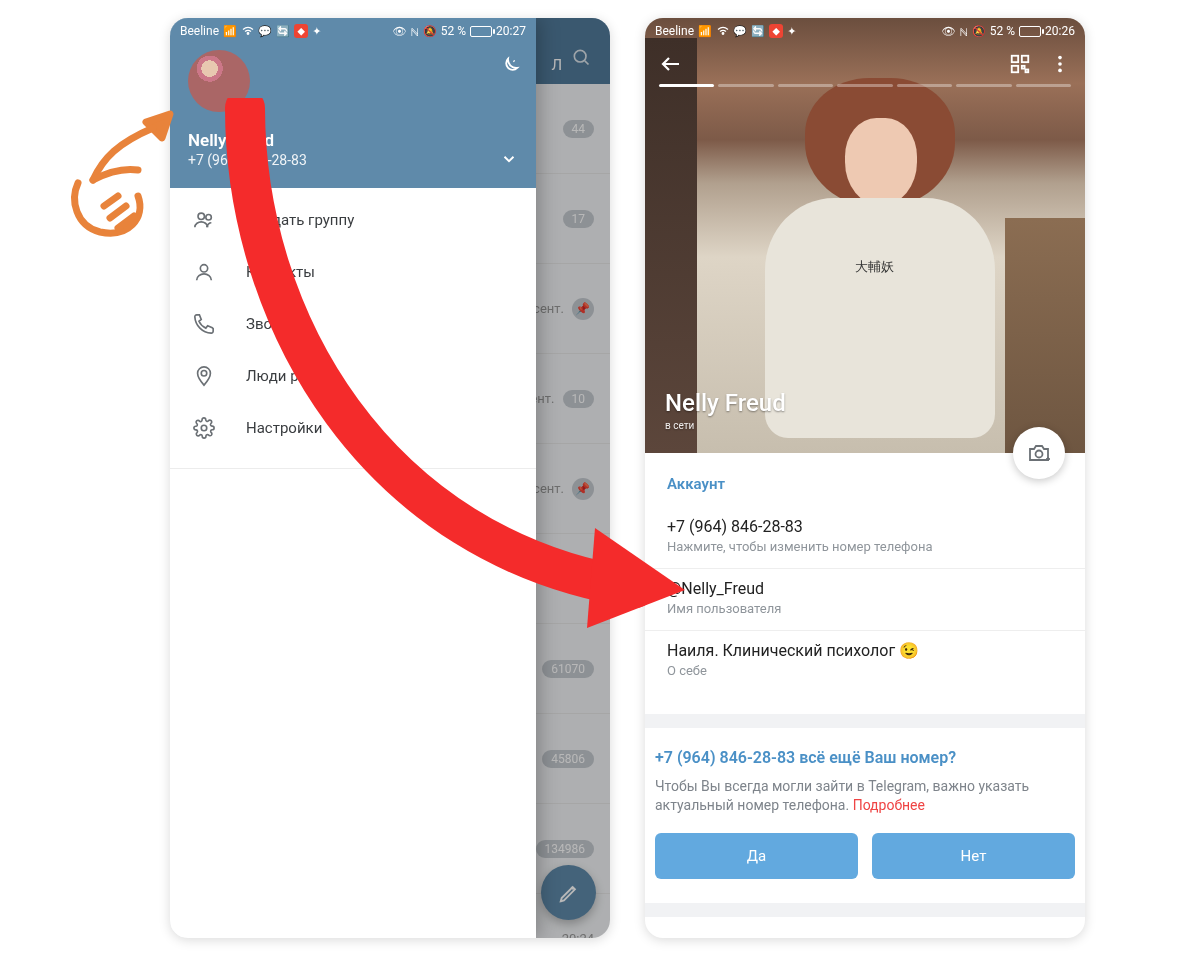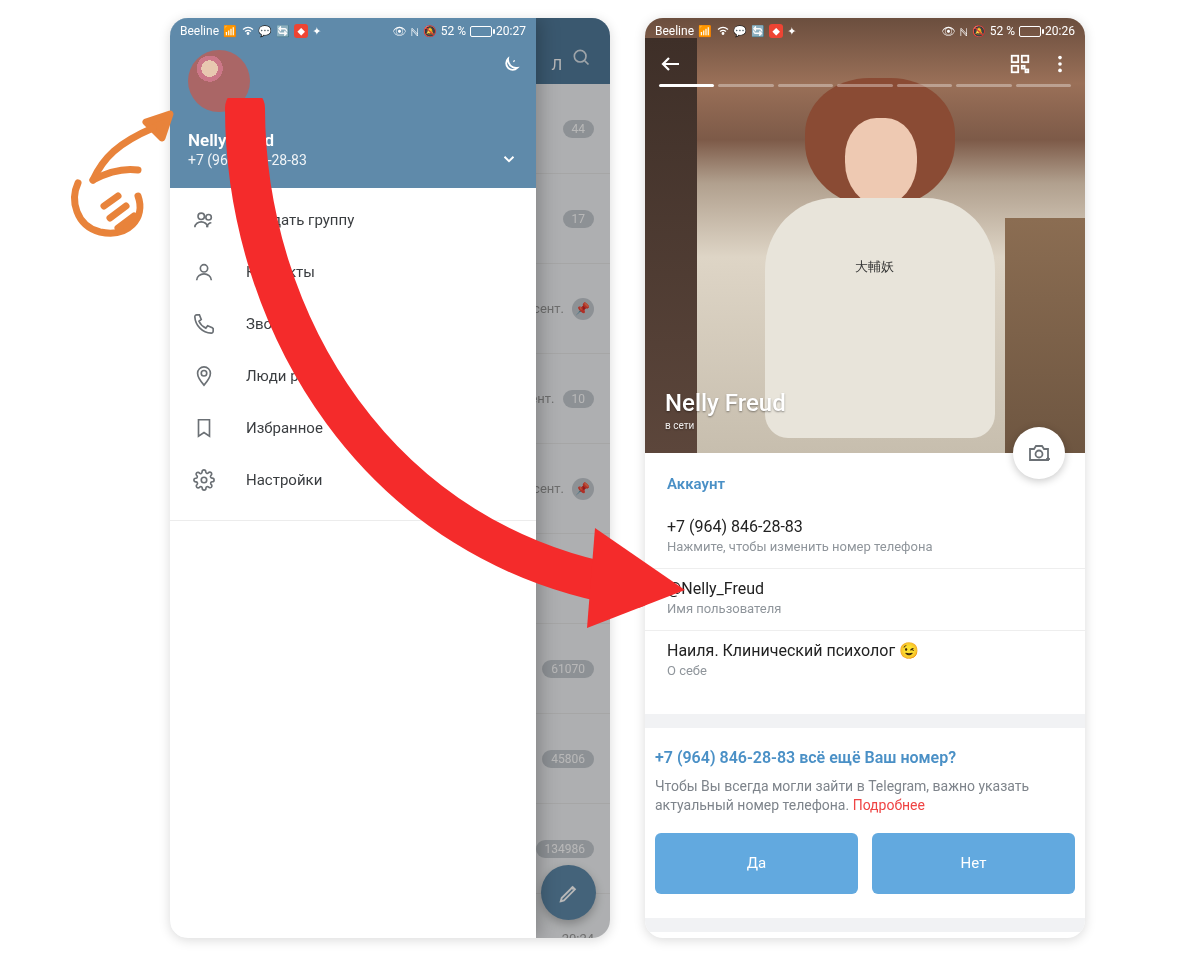--- a/index.html
+++ b/index.html
@@ -158,21 +158,21 @@
   .info-row .secondary { font-size:13px; color:#8f959b; margin-top:3px;}
   .thin-sep { height:1px; background:#eee; margin:0 -22px;}
 
   .grey-gap { background:#f1f2f4; height:14px;}
 
   .confirm-card { padding:20px 10px 24px;}
   .confirm-title { color:#4a90c6; font-size:16px; font-weight:600;}
   .confirm-body { color:#7e848b; font-size:14px; margin-top:10px; line-height:1.35;}
   .confirm-body .link { color:#ef4444;}
   .btn-row { display:flex; gap:14px; margin-top:18px;}
-  .btn { flex:1; background:#62a9df; color:#fff; border-radius:6px; height:61px; display:flex; align-items:center; justify-content:center; font-size:15px;}
+  .btn { flex:1; background:#62a9df; color:#fff; border-radius:6px; height:46px; display:flex; align-items:center; justify-content:center; font-size:15px;}
 
   
   .hand {
     position:absolute;
     left:58px; top:108px;
     width:130px; height:135px;
     z-index:100;
   }
   .arrow-anno {
     position:absolute;
@@ -315,28 +315,20 @@
           <span>Звонки</span>
         </div>
         <div class="drawer-item">
           <span class="d-ico">
             <svg width="22" height="22" viewBox="0 0 24 24" fill="none" stroke="#6b7075" stroke-width="1.8">
               <circle cx="12" cy="9" r="3"></circle>
               <path d="M12 2a7 7 0 0 1 7 7c0 5-7 13-7 13S5 14 5 9a7 7 0 0 1 7-7z"></path>
             </svg>
           </span>
           <span>Люди рядом</span>
-        </div>
-        <div class="drawer-item">
-          <span class="d-ico">
-            <svg width="22" height="22" viewBox="0 0 24 24" fill="none" stroke="#6b7075" stroke-width="1.8">
-              <path d="M6 3h12v18l-6-4-6 4z"></path>
-            </svg>
-          </span>
-          <span>Избранное</span>
         </div>
         <div class="drawer-item">
           <span class="d-ico">
             <svg width="22" height="22" viewBox="0 0 24 24" fill="none" stroke="#6b7075" stroke-width="1.8">
               <circle cx="12" cy="12" r="3"></circle>
               <path d="M19.4 15a1.7 1.7 0 0 0 .3 1.8l.1.1a2 2 0 1 1-2.8 2.8l-.1-.1a1.7 1.7 0 0 0-1.8-.3 1.7 1.7 0 0 0-1 1.5V21a2 2 0 1 1-4 0v-.1a1.7 1.7 0 0 0-1-1.5 1.7 1.7 0 0 0-1.8.3l-.1.1a2 2 0 1 1-2.8-2.8l.1-.1a1.7 1.7 0 0 0 .3-1.8 1.7 1.7 0 0 0-1.5-1H3a2 2 0 1 1 0-4h.1a1.7 1.7 0 0 0 1.5-1 1.7 1.7 0 0 0-.3-1.8l-.1-.1a2 2 0 1 1 2.8-2.8l.1.1a1.7 1.7 0 0 0 1.8.3 1.7 1.7 0 0 0 1-1.5V3a2 2 0 1 1 4 0v.1a1.7 1.7 0 0 0 1 1.5 1.7 1.7 0 0 0 1.8-.3l.1-.1a2 2 0 1 1 2.8 2.8l-.1.1a1.7 1.7 0 0 0-.3 1.8 1.7 1.7 0 0 0 1.5 1H21a2 2 0 1 1 0 4h-.1a1.7 1.7 0 0 0-1.5 1z"></path>
             </svg>
           </span>
           <span>Настройки</span>
         </div>

